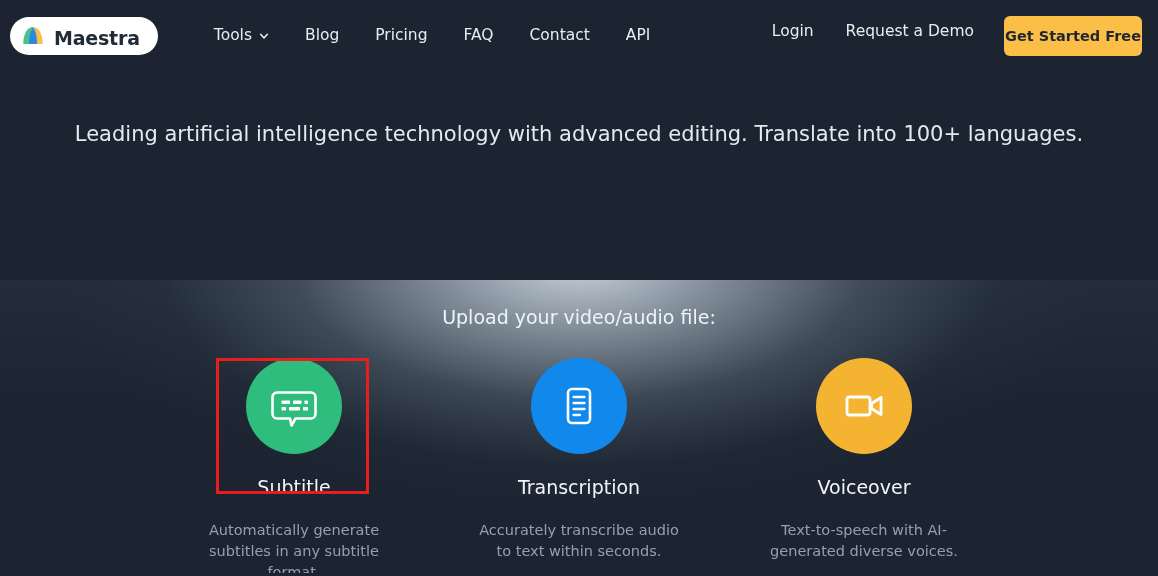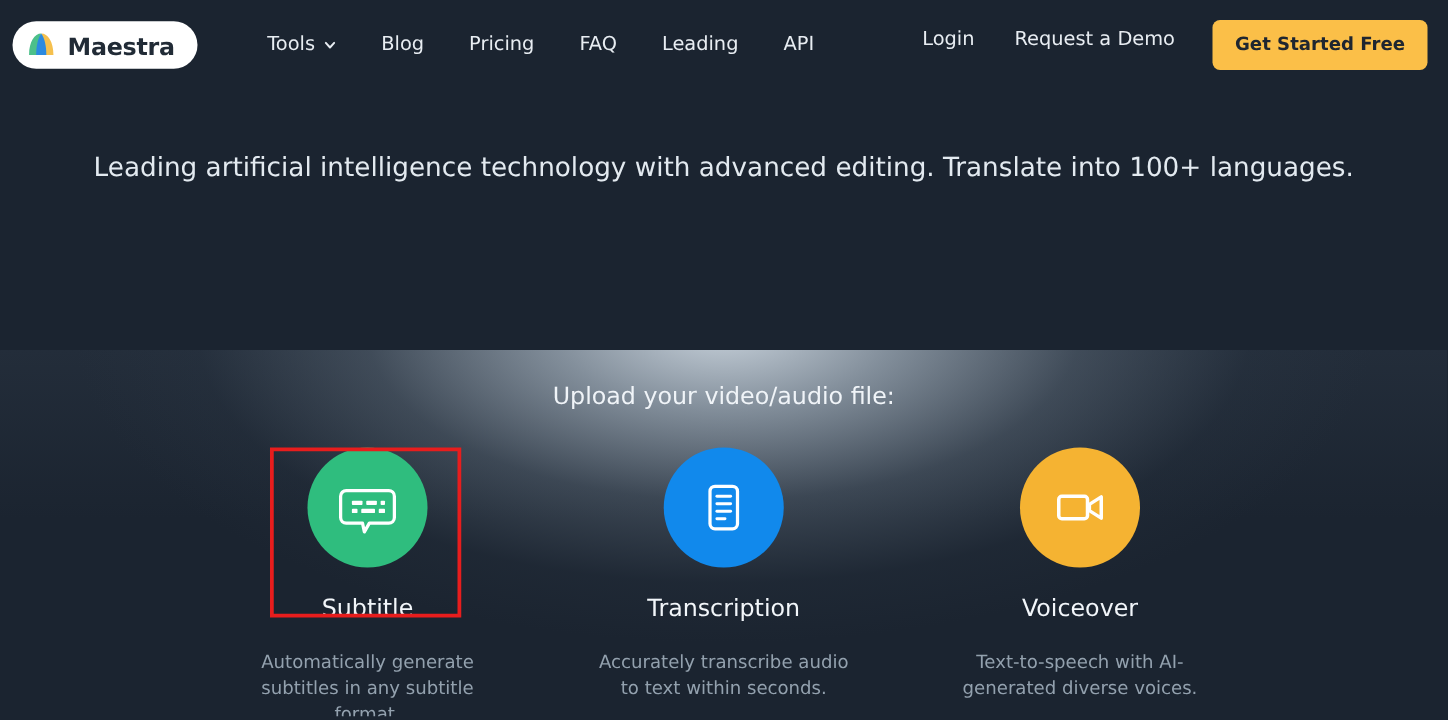--- a/index.html
+++ b/index.html
@@ -81,21 +81,21 @@
   }
   .nav-right .nav-link { padding: 8px 16px; }
 
   .cta-btn {
     background: #fbbf48;
     color: #1f2630;
     font-size: 14.5px;
     font-weight: 600;
     border: none;
     border-radius: 6px;
-    padding: 0 18px;
+    padding: 0 1px;
     height: 40px;
     margin-left: 14px;
     cursor: pointer;
     font-family: inherit;
     white-space: nowrap;
   }
 
   
   .hero {
     text-align: center;
@@ -212,21 +212,21 @@
   <nav class="nav-left">
     <div class="nav-link">
       <span>Tools</span>
       <svg class="chev" viewBox="0 0 12 12">
         <path d="M2 4 L6 8.4 L10 4" fill="none" stroke="#e8edf2" stroke-width="1.9" stroke-linecap="round" stroke-linejoin="round"></path>
       </svg>
     </div>
     <div class="nav-link">Blog</div>
     <div class="nav-link">Pricing</div>
     <div class="nav-link">FAQ</div>
-    <div class="nav-link">Leading</div>
+    <div class="nav-link">Contact</div>
     <div class="nav-link">API</div>
   </nav>
 
   <div class="nav-right">
     <div class="nav-link">Login</div>
     <div class="nav-link">Request a Demo</div>
     <button class="cta-btn">Get Started Free</button>
   </div>
 </div>
 

